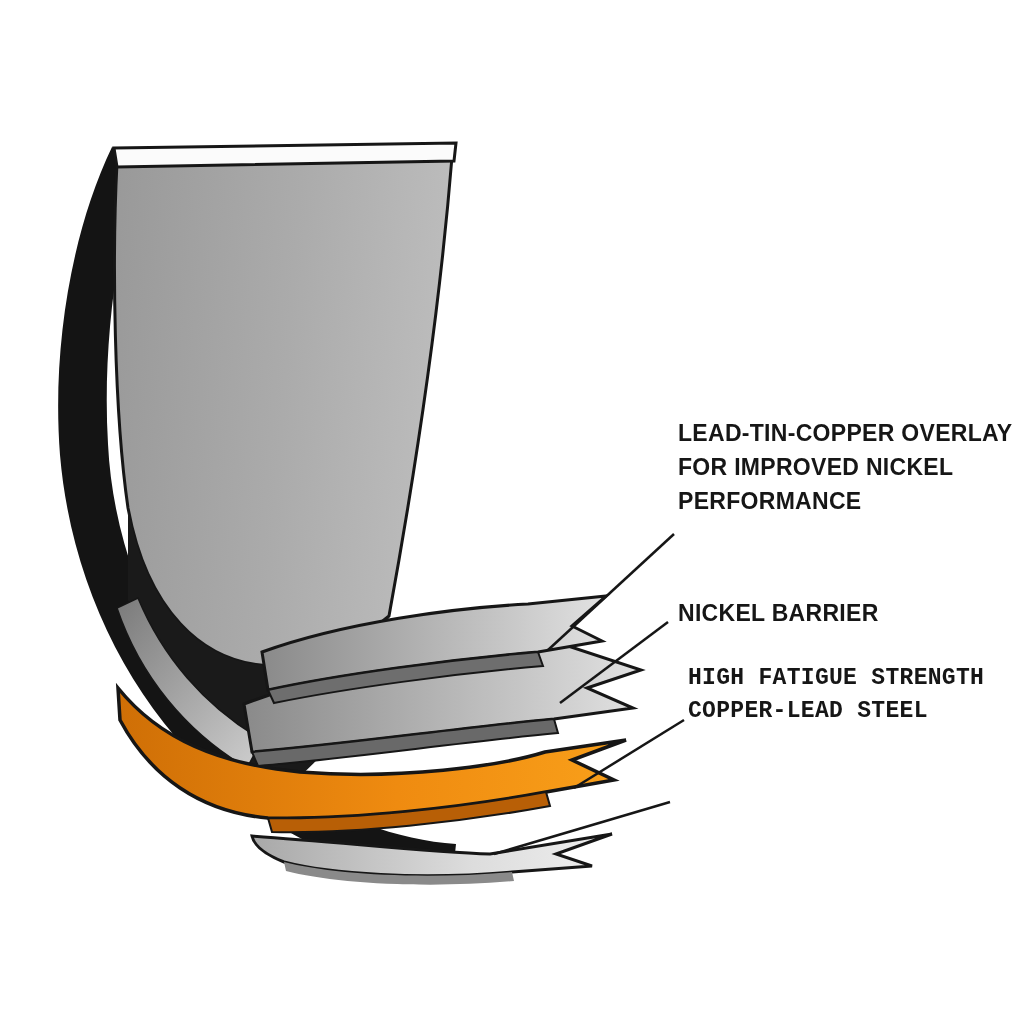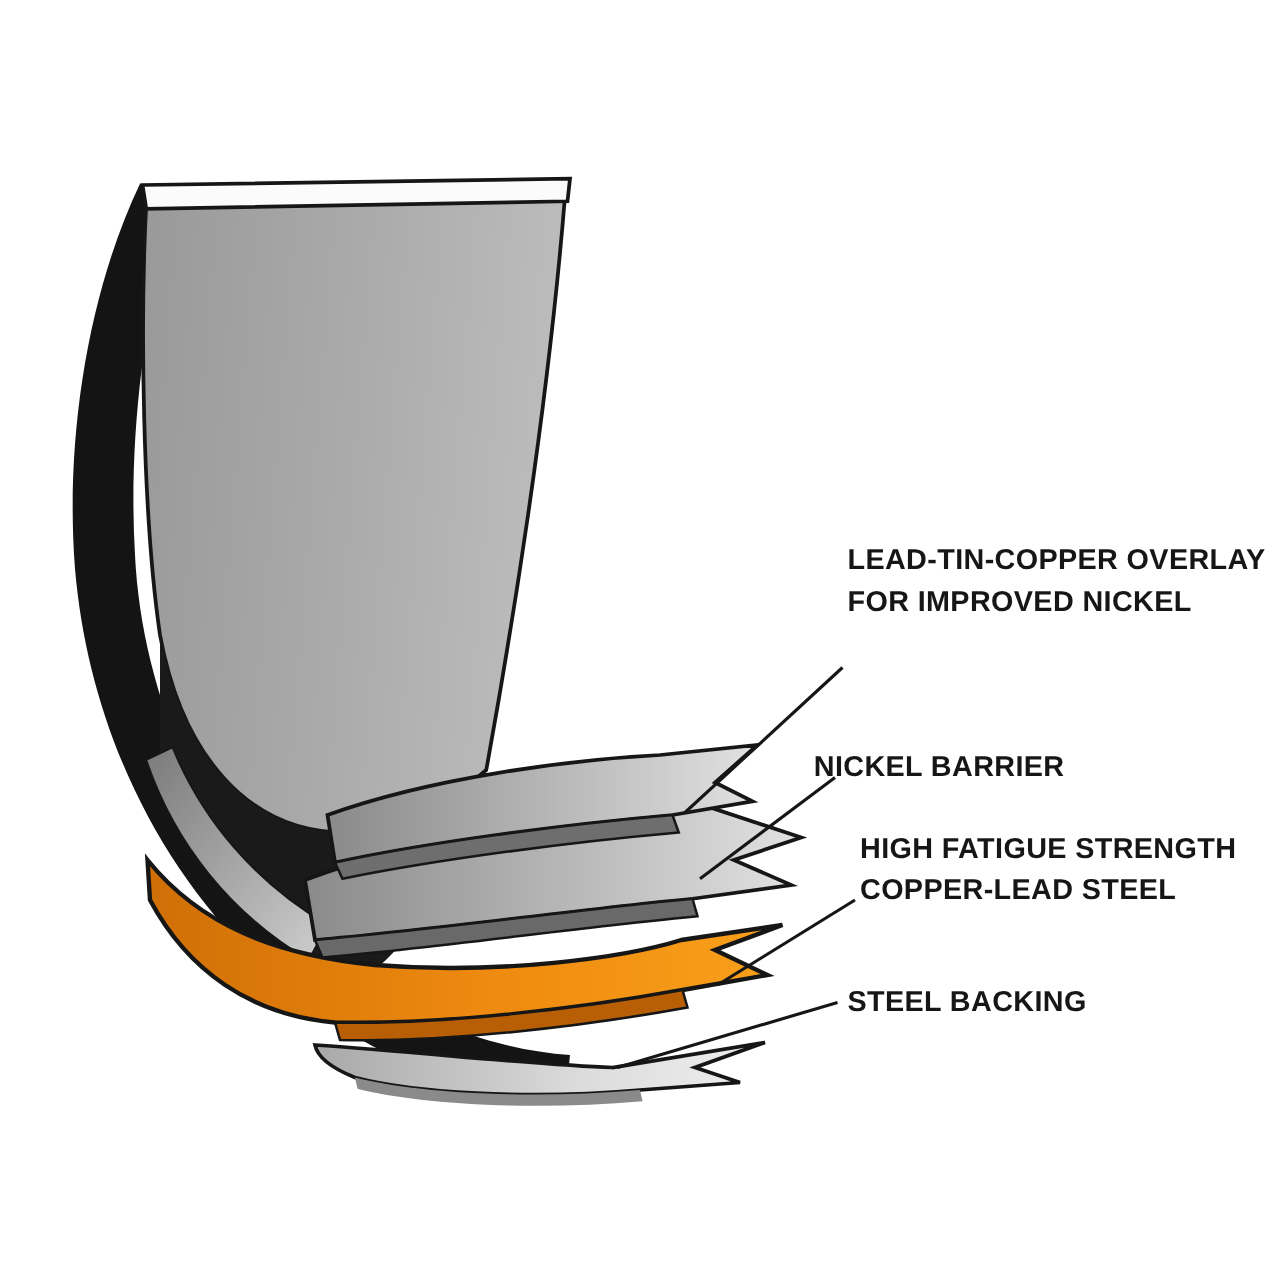--- a/index.html
+++ b/index.html
@@ -18,23 +18,23 @@
   }
   .label {
     position: absolute;
     color: #161616;
     font-weight: bold;
     font-size: 23px;
     line-height: 34px;
     letter-spacing: 0.3px;
     white-space: nowrap;
   }
-  #lbl-overlay { left: 678px; top: 430px; }
-  #lbl-nickel  { left: 651px; top: 596px; }
-  #lbl-copper  { left: 688px; top: 662px; line-height: 33px; }
+  #lbl-overlay { left: 678px; top: 416px; }
+  #lbl-nickel  { left: 678px; top: 596px; }
+  #lbl-copper  { left: 688px; top: 662px; line-height: 33px; font-family: Liberation Mono, monospace; }
   #lbl-steel   { left: 678px; top: 784px; }
 </style>
 </head>
 <body>
 
 <div class="stage">
 
   <svg class="diagram" viewBox="0 0 1024 1024" xmlns="http://www.w3.org/2000/svg">
     <defs>
       <linearGradient id="gradFace" x1="0%" y1="0%" x2="100%" y2="12%">
@@ -87,28 +87,26 @@
 
     <path d="M 674,534 L 548,650" stroke="#161616" stroke-width="2.5" fill="none"></path>
     <path d="M 668,622 L 560,703" stroke="#161616" stroke-width="2.5" fill="none"></path>
     <path d="M 684,720 L 574,788" stroke="#161616" stroke-width="2.5" fill="none"></path>
     <path d="M 670,802 L 494,854" stroke="#161616" stroke-width="2.5" fill="none"></path>
   </svg>
 
   <div class="label" id="lbl-overlay">
     <div>LEAD-TIN-COPPER OVERLAY</div>
     <div>FOR IMPROVED NICKEL</div>
+    <div>PERFORMANCE</div>
   </div>
 
   <div class="label" id="lbl-nickel">
     <div>NICKEL BARRIER</div>
   </div>
 
   <div class="label" id="lbl-copper">
     <div>HIGH FATIGUE STRENGTH</div>
     <div>COPPER-LEAD STEEL</div>
   </div>
 
-  <div class="label" id="lbl-steel">
-    <div>STEEL BACKING</div>
-  </div>
 
 </div>
 
 </body></html>

